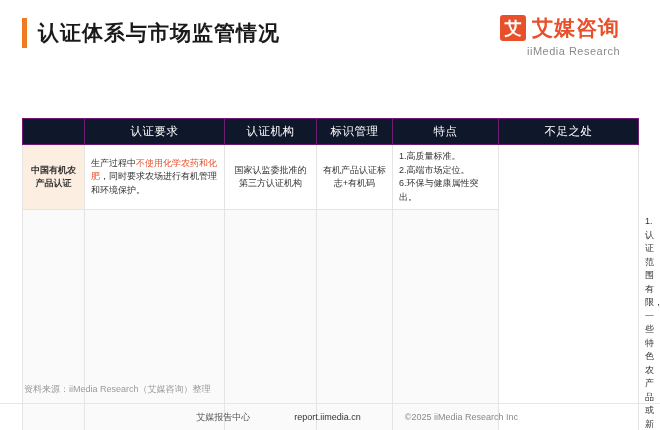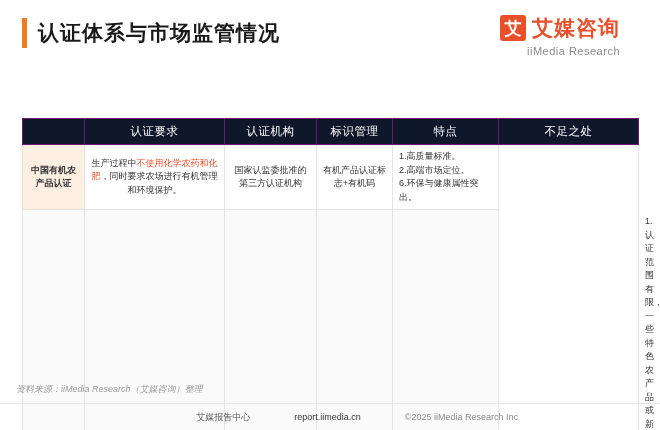--- a/index.html
+++ b/index.html
@@ -105,35 +105,34 @@
   }
   td.cat {
     background: #fdeee2;
     color: #e8502b;
     font-weight: bold;
     font-size: 11px;
     text-align: center;
     line-height: 1.45;
     padding: 4px 2px;
   }
-  td.req { text-align: center; }
+  td.req { text-align: left; }
   td.org { text-align: center; }
   td.mark { text-align: center; }
   td.feat { text-align: left; }
   td.short { text-align: left; }
   .hl { color: #e8502b; }
   .row-alt td { background: #fafafa; }
 
   
   .source {
     position: absolute;
-    left: 16px; bottom: 34px;
+    left: 24px; bottom: 34px;
     font-size: 9px;
     color: #9a9a9a;
-    font-style: italic;
   }
   .footer-line {
     position: absolute;
     left: 0; bottom: 26px;
     width: 660px;
     height: 1px;
     background: #e6e6e6;
   }
   .footer {
     position: absolute;

